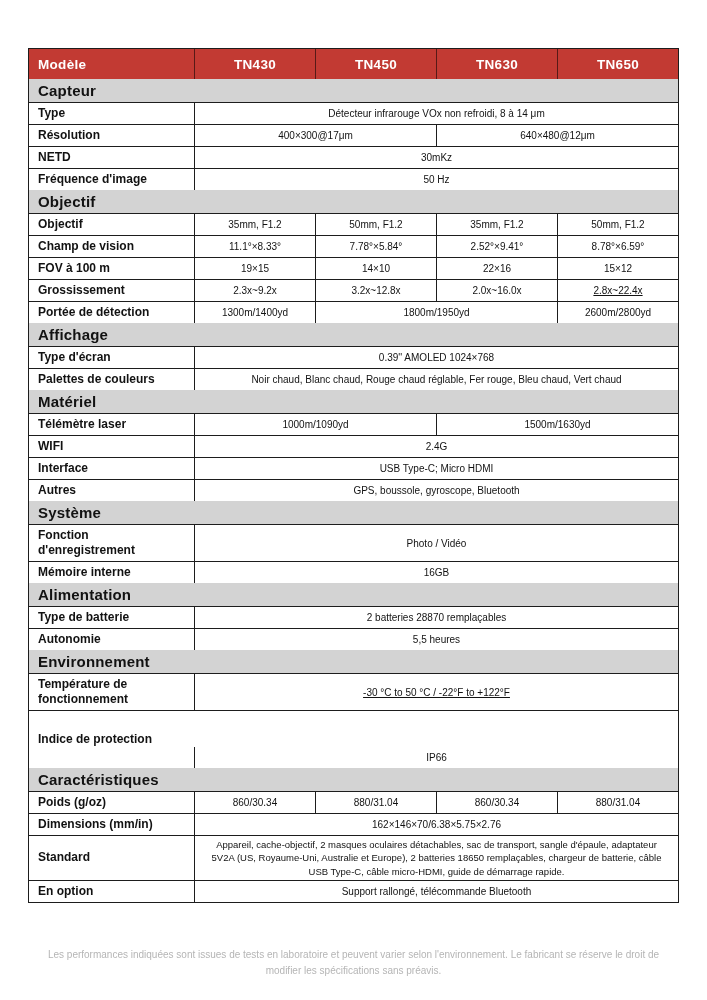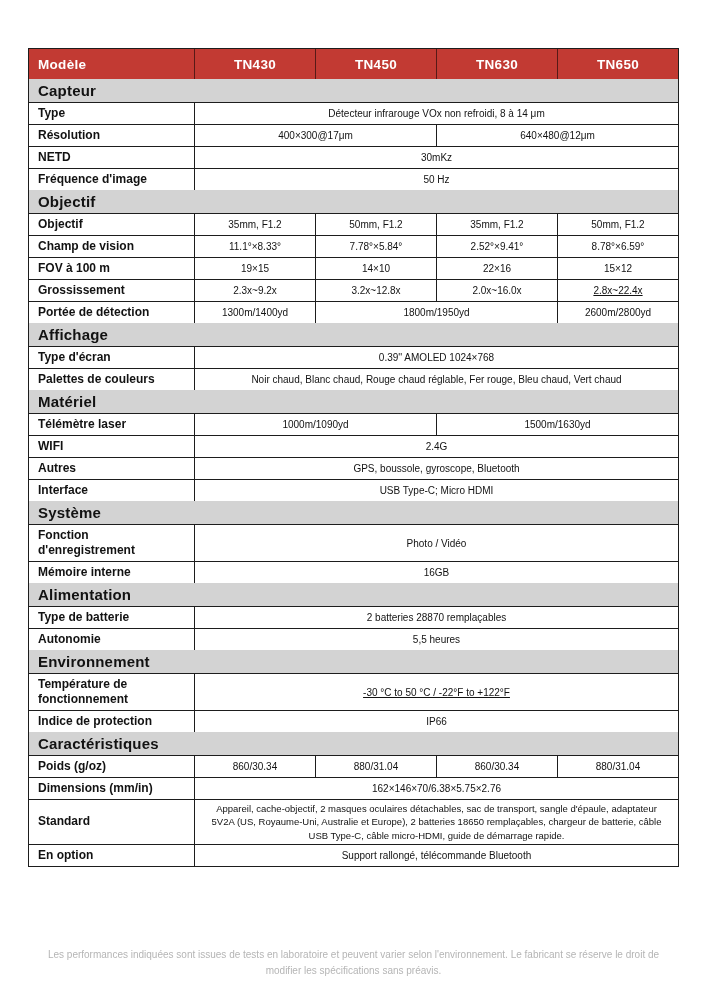--- a/index.html
+++ b/index.html
@@ -140,27 +140,27 @@
     <div class="row">
       <div class="label-cell">Télémètre laser</div>
       <div class="value-cell" style="grid-column: span 2;">1000m/1090yd</div>
       <div class="value-cell" style="grid-column: span 2;">1500m/1630yd</div>
     </div>
     <div class="row">
       <div class="label-cell">WIFI</div>
       <div class="value-cell" style="grid-column: span 4;">2.4G</div>
     </div>
     <div class="row">
+      <div class="label-cell">Interface</div>
+      <div class="value-cell" style="grid-column: span 4;">USB Type-C; Micro HDMI</div>
+    </div>
+    <div class="row">
       <div class="label-cell">Autres</div>
       <div class="value-cell" style="grid-column: span 4;">GPS, boussole, gyroscope, Bluetooth</div>
     </div>
-    <div class="row">
-      <div class="label-cell">Interface</div>
-      <div class="value-cell" style="grid-column: span 4;">USB Type-C; Micro HDMI</div>
-    </div>
     <div class="section-row">Système</div>
     <div class="row">
       <div class="label-cell">Fonction d'enregistrement</div>
       <div class="value-cell" style="grid-column: span 4;">Photo / Vidéo</div>
     </div>
     <div class="row">
       <div class="label-cell">Mémoire interne</div>
       <div class="value-cell" style="grid-column: span 4;">16GB</div>
     </div>
     <div class="section-row">Alimentation</div>
@@ -172,21 +172,21 @@
       <div class="label-cell">Autonomie</div>
       <div class="value-cell" style="grid-column: span 4;">5,5 heures</div>
     </div>
     <div class="section-row">Environnement</div>
     <div class="row">
       <div class="label-cell">Température de fonctionnement</div>
       <div class="value-cell" style="grid-column: span 4; text-decoration: underline;">-30 °C to 50 °C / -22°F to +122°F</div>
     </div>
     <div class="row">
       <div class="label-cell">Indice de protection</div>
-      <div class="value-cell" style="grid-column: span 4;">IP66</div>
+      <div class="value-cell" style="grid-column: span 4; margin-top: 36px;">IP66</div>
     </div>
     <div class="section-row">Caractéristiques</div>
     <div class="row">
       <div class="label-cell">Poids  (g/oz)</div>
       <div class="value-cell" style="grid-column: span 1;">860/30.34</div>
       <div class="value-cell" style="grid-column: span 1;">880/31.04</div>
       <div class="value-cell" style="grid-column: span 1;">860/30.34</div>
       <div class="value-cell" style="grid-column: span 1;">880/31.04</div>
     </div>
     <div class="row">

